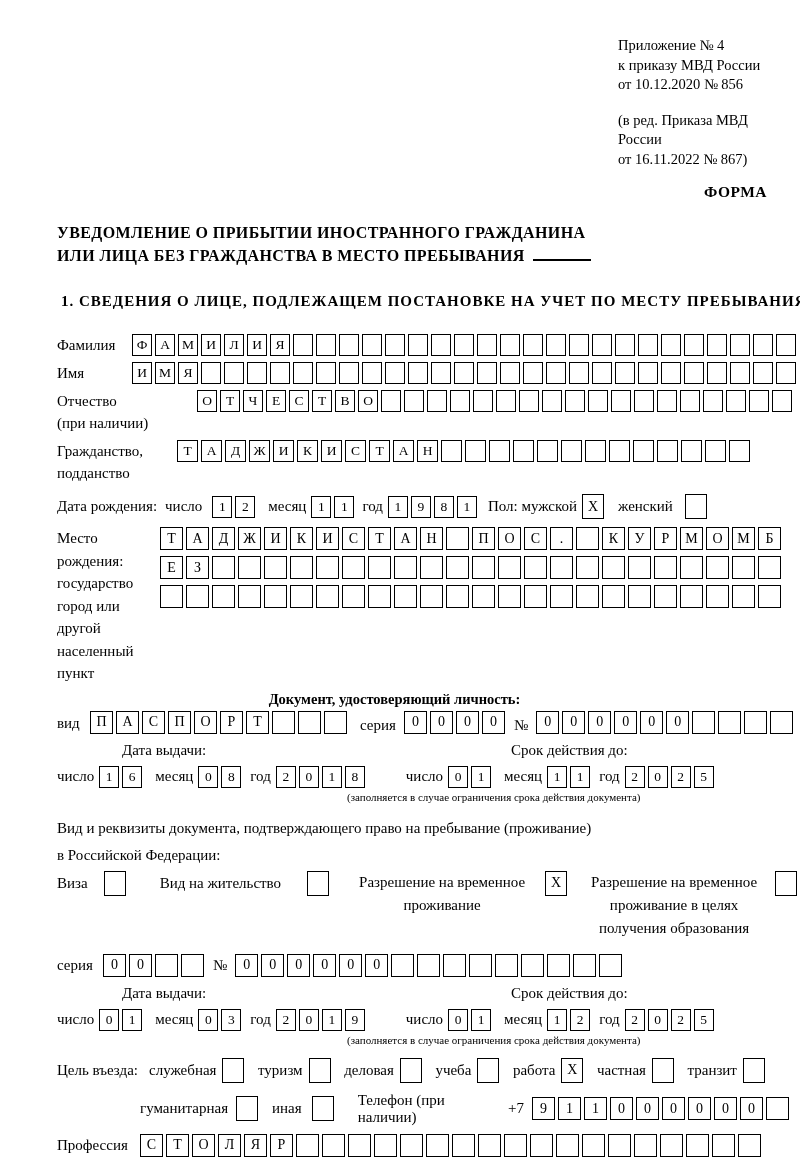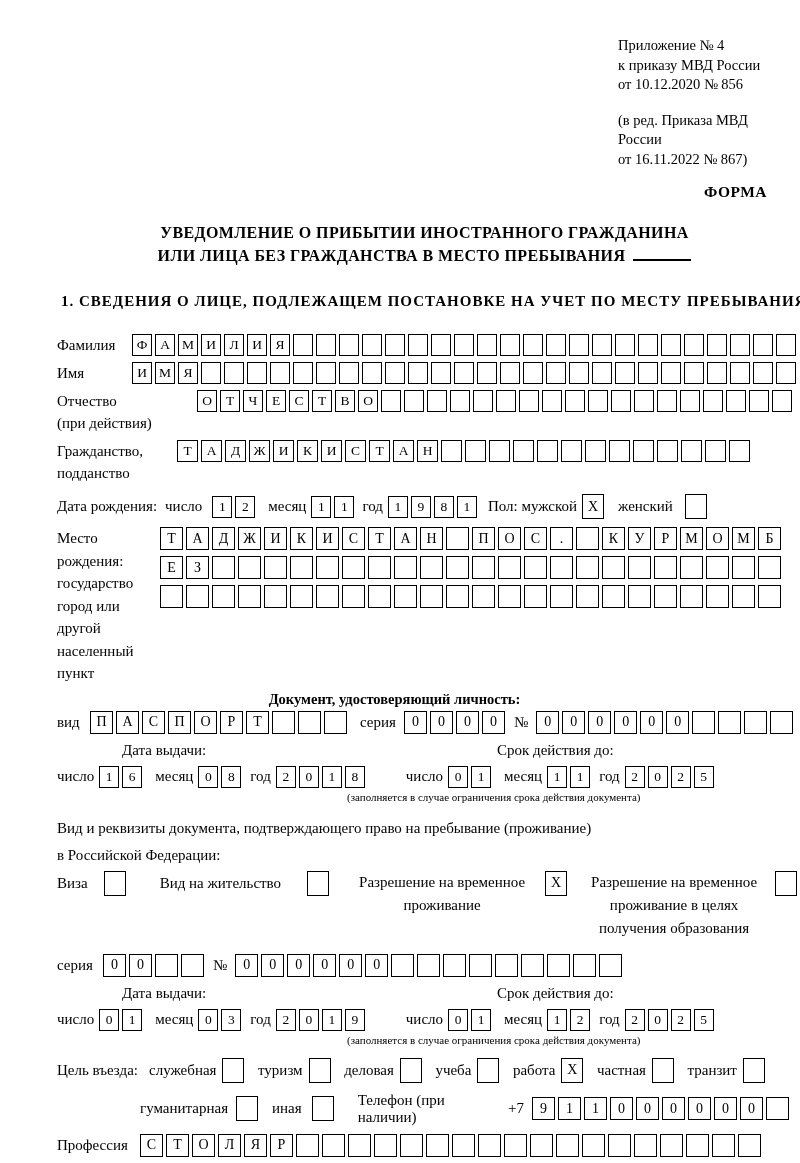--- a/index.html
+++ b/index.html
@@ -5,21 +5,21 @@
   html,body{margin:0;padding:0;background:#fff;}
   .page{
     width:800px;height:1163px;box-sizing:border-box;background:#fff;color:#000;
     font-family:"Liberation Serif","DejaVu Serif",serif;font-size:15px;
     padding:36px 8px 0 57px;overflow:hidden;position:relative;
   }
   
   .hdr{margin-left:561px;line-height:19.5px;font-size:14.5px;}
   .hdr .sub{margin-top:16px;}
   .forma{font-weight:bold;text-align:right;padding-right:25px;margin-top:14px;letter-spacing:.5px;font-size:15.5px;}
-  .title{font-weight:bold;text-align:center;font-size:16px;line-height:23px;margin-top:20px;letter-spacing:.4px;}
+  .title{font-weight:bold;font-size:16px;line-height:23px;margin-top:20px;letter-spacing:.4px;}
   .uline{display:inline-block;width:58px;border-bottom:2px solid #000;margin-left:8px;}
   .sec{font-weight:bold;font-size:15px;margin-top:26px;letter-spacing:1px;white-space:nowrap;margin-left:4px;}
   
   .row{display:flex;align-items:flex-start;margin-top:6px;}
   .rowc{display:flex;align-items:center;}
   .lbl{flex-shrink:0;line-height:22px;}
   .w75{width:75px}.w103{width:103px;line-height:22.5px}.w120{width:120px}.w140{width:140px}
   .w33{width:33px}.w83{width:83px}
   .mr5{margin-right:5px}.mr8{margin-right:8px}.mr10{margin-right:10px}
   .ml6{margin-left:6px}.ml8{margin-left:8px}.ml10{margin-left:10px}.ml14{margin-left:14px}
@@ -33,21 +33,21 @@
   }
   .p24 .cell{width:21px;}
   .p26 .cell{width:23px;height:23px;font-size:14px;}
   .chk .cell{width:22px;height:25px;margin-right:0;font-size:14px;}
   .cellstack .cells{margin-bottom:6px;}
   
   .dochead{font-weight:bold;text-align:center;font-size:14.5px;margin-top:6px;margin-right:60px;}
   
   .dheads{position:relative;margin-top:8px;height:21px;}
   .dheads .h1{position:absolute;left:65px;}
-  .dheads .h2{position:absolute;left:440px;}
+  .dheads .h2{position:absolute;left:454px;}
   .dheads.entry .h2{left:425px;}
   .dgroups{display:flex;align-items:center;margin-top:3px;}
   .dgroup{display:flex;align-items:center;}
   .dgroup .dl{margin-right:5px;}
   .dgroup.right{margin-left:38px;}
   .note{font-size:11px;margin-left:290px;margin-top:3px;}
   
   .intro{margin-top:12px;line-height:27px;}
   .optrow{display:flex;align-items:flex-start;margin-top:2px;gap:10px;}
   .optstack{text-align:center;line-height:23px;flex-shrink:0;}
@@ -150,21 +150,21 @@
         <span class="cell"></span>
         <span class="cell"></span>
         <span class="cell"></span>
         <span class="cell"></span>
       </span>
   </div>
 
   <div class="row">
     <div class="lbl w140">
       <div>Отчество</div>
-      <div>(при действия)</div>
+      <div>(при наличии)</div>
     </div>
     <span class="cells">
         <span class="cell">О</span>
         <span class="cell">Т</span>
         <span class="cell">Ч</span>
         <span class="cell">Е</span>
         <span class="cell">С</span>
         <span class="cell">Т</span>
         <span class="cell">В</span>
         <span class="cell">О</span>
@@ -335,21 +335,21 @@
           <span class="cell"></span>
           <span class="cell"></span>
           <span class="cell"></span>
           <span class="cell"></span>
         </div>
     </div>
   </div>
 
   <div class="dochead">Документ, удостоверяющий личность:</div>
 
-  <div class="rowc" style="margin-top:3px;">
+  <div class="rowc" style="margin-top:3px;align-items:flex-end;">
     <span class="lbl w33">вид</span>
     <span class="cells p26">
         <span class="cell">П</span>
         <span class="cell">А</span>
         <span class="cell">С</span>
         <span class="cell">П</span>
         <span class="cell">О</span>
         <span class="cell">Р</span>
         <span class="cell">Т</span>
         <span class="cell"></span>

